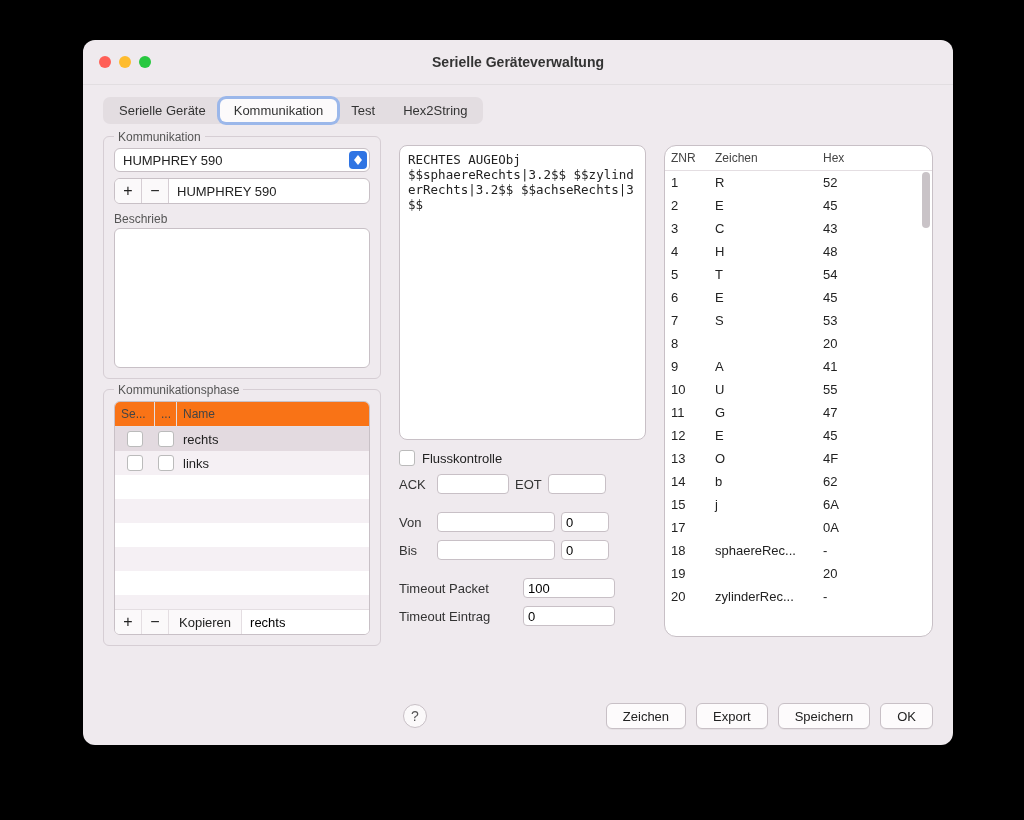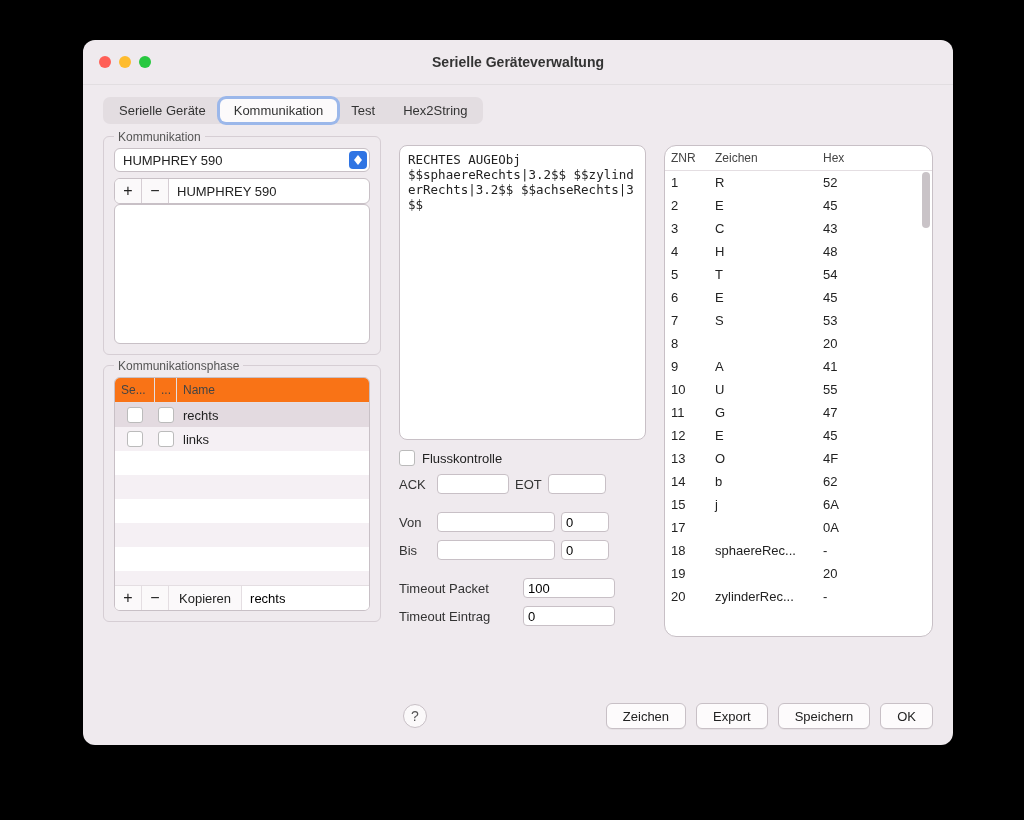--- a/index.html
+++ b/index.html
@@ -109,20 +109,21 @@
                 <svg viewBox="0 0 8 5">
                     <path d="M0 0 L4 5 L8 0 Z" fill="#fff"></path>
                   </svg>
               </span>
             </div>
             <div class="rowbtns">
               <div class="sqbtn">+</div>
               <div class="sqbtn">−</div>
               <div class="rowlabel">HUMPHREY 590</div>
             </div>
+            <div class="smalllabel">Beschrieb</div>
             <div class="textarea"></div>
           </div>
         </div>
 
         <div class="group phasegroup">
           <span class="group-label">Kommunikationsphase</span>
           <div class="group-inner">
             <div class="listpanel">
               <div class="listhdr">
                 <div class="lh-se">Se...</div>

